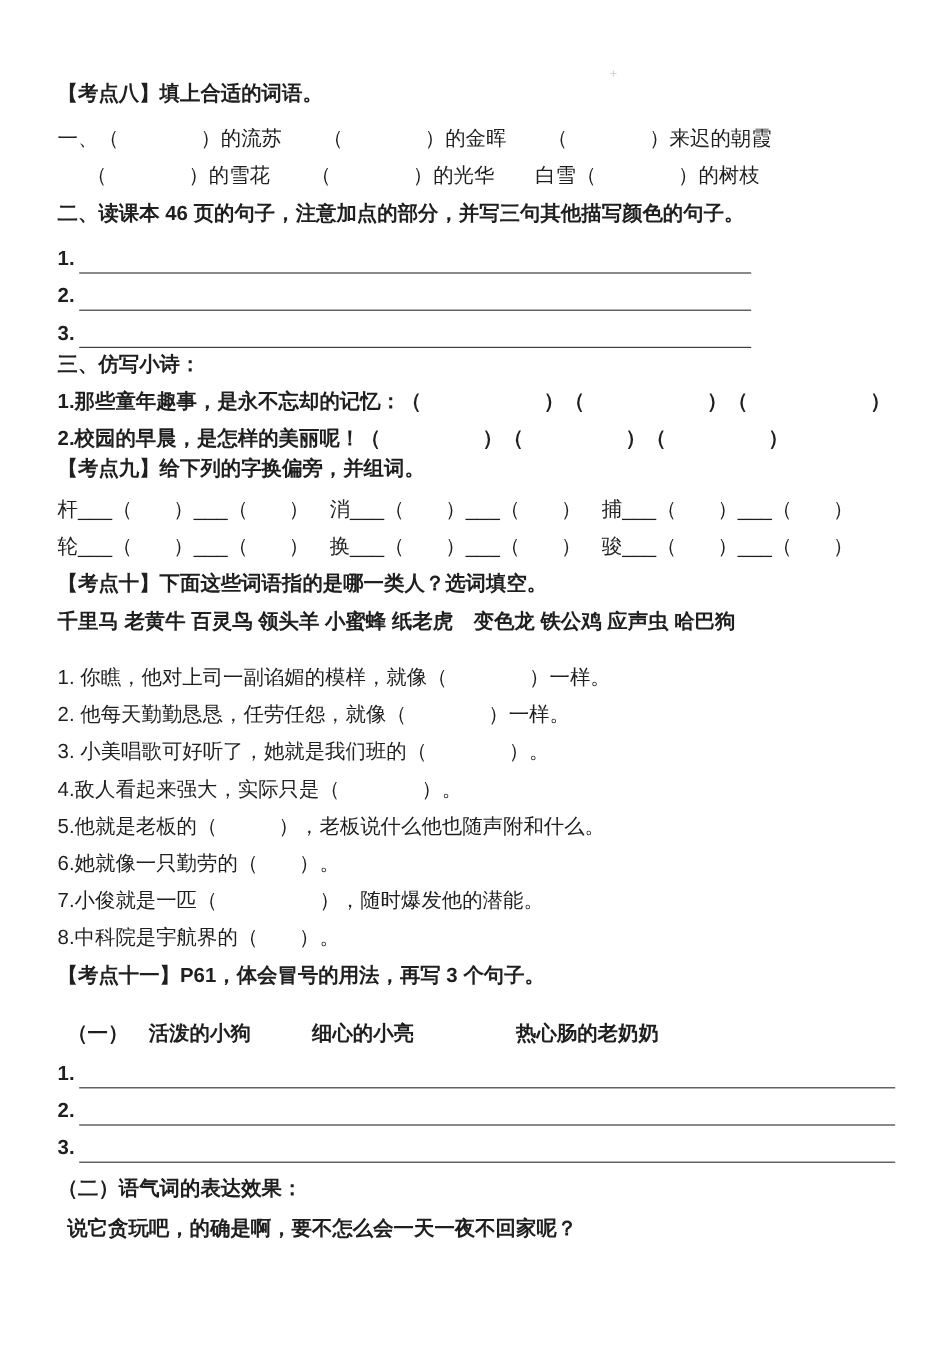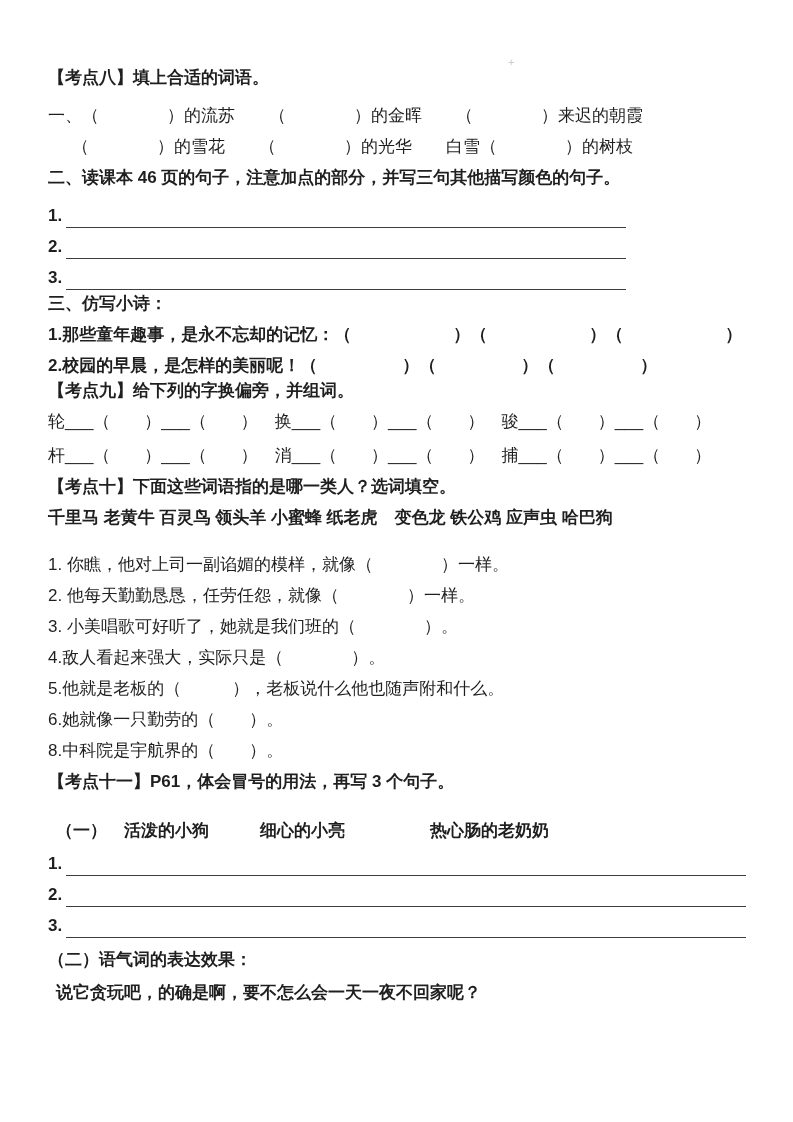--- a/index.html
+++ b/index.html
@@ -51,33 +51,34 @@
         <span class="uline w-mid"></span>
       </div>
 
       <div class="row bold" style="margin-top:-2px">三、仿写小诗：</div>
       <div class="row bold">1.那些童年趣事，是永不忘却的记忆：（　　　　　　）（　　　　　　）（　　　　　　）</div>
       <div class="row bold">2.校园的早晨，是怎样的美丽呢！（　　　　　）（　　　　　）（　　　　　）</div>
     </div>
 
     <div>
       <div class="row bold" style="margin-top:-6px">【考点九】给下列的字换偏旁，并组词。</div>
+      <div class="row" style="margin-top:3px">杆___（　　）___（　　）　消___（　　）___（　　）　捕___（　　）___（　　）</div>
       <div class="row">轮___（　　）___（　　）　换___（　　）___（　　）　骏___（　　）___（　　）</div>
-      <div class="row" style="margin-top:3px">杆___（　　）___（　　）　消___（　　）___（　　）　捕___（　　）___（　　）</div>
     </div>
 
     <div>
       <div class="row bold">【考点十】下面这些词语指的是哪一类人？选词填空。</div>
       <div class="row bold">千里马 老黄牛 百灵鸟 领头羊 小蜜蜂 纸老虎　变色龙 铁公鸡 应声虫 哈巴狗</div>
       <div class="row" style="margin-top:16px">1. 你瞧，他对上司一副谄媚的模样，就像（　　　　）一样。</div>
       <div class="row">2. 他每天勤勤恳恳，任劳任怨，就像（　　　　）一样。</div>
       <div class="row">3. 小美唱歌可好听了，她就是我们班的（　　　　）。</div>
       <div class="row">4.敌人看起来强大，实际只是（　　　　）。</div>
       <div class="row">5.他就是老板的（　　　），老板说什么他也随声附和什么。</div>
       <div class="row">6.她就像一只勤劳的（　　）。</div>
+      <div class="row">7.小俊就是一匹（　　　　　），随时爆发他的潜能。</div>
       <div class="row">8.中科院是宇航界的（　　）。</div>
     </div>
 
     <div>
       <div class="row bold">【考点十一】P61，体会冒号的用法，再写 3 个句子。</div>
       <div class="row bold indent2" style="margin-top:18px">（一）　活泼的小狗　　　细心的小亮　　　　　热心肠的老奶奶</div>
 
       <div class="blank-row" style="margin-top:-1px">
         <span class="blank-num">1.</span>
         <span class="uline w-wide"></span>

